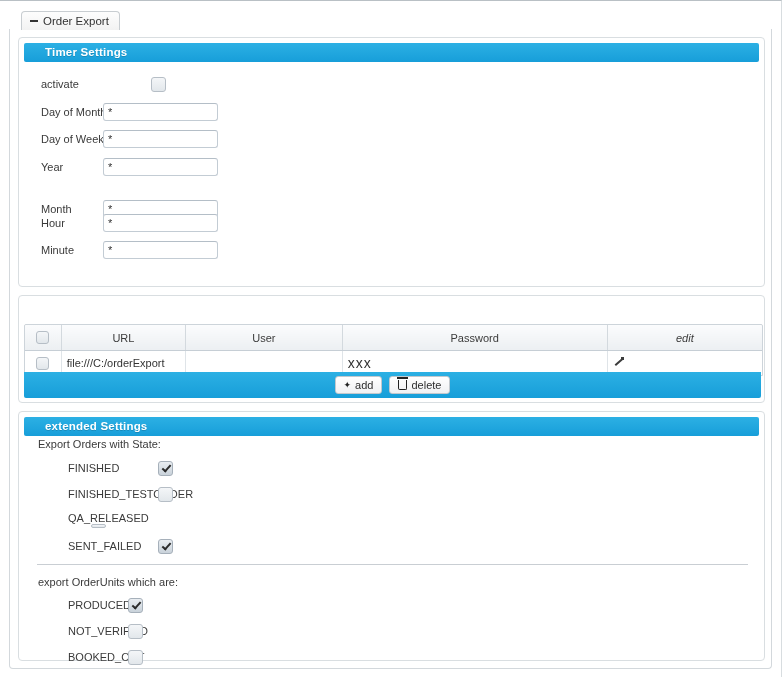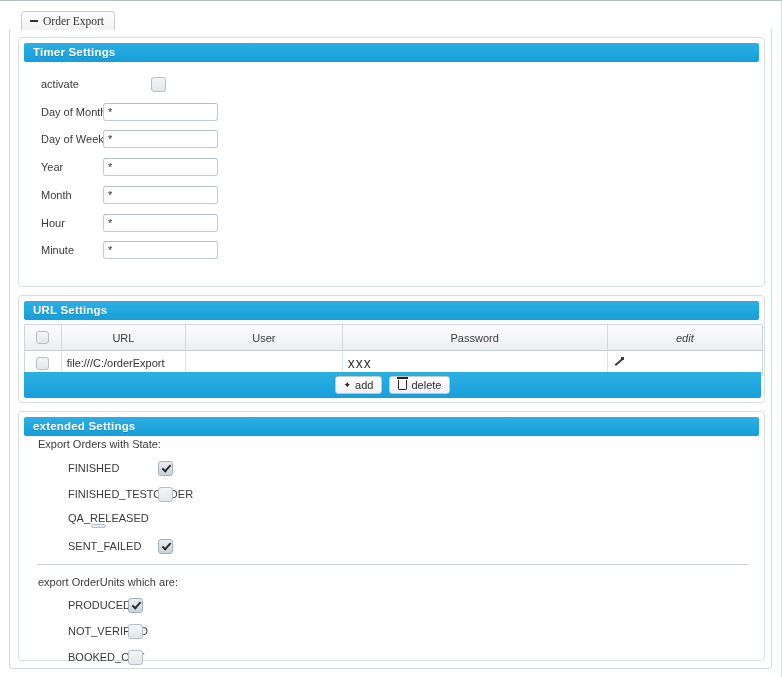--- a/index.html
+++ b/index.html
@@ -45,21 +45,20 @@
     align-items: center;
     gap: 5px;
     background: linear-gradient(to bottom, #fdfdfd 0%, #f2f2f2 100%);
     border: 1px solid #c8cdd1;
     border-bottom: none;
     border-radius: 4px 4px 0 0;
     font-size: 11.5px;
     color: #333;
     white-space: nowrap;
     z-index: 3;
-    font-family: Liberation Serif, serif;
   }
   .tab .minus-ico {
     display: inline-block;
     width: 8px;
     height: 2px;
     background: #333;
   }
   .tab-rule {
     position: absolute;
     left: 0; top: 18px;
@@ -87,21 +86,21 @@
     border-radius: 4px;
     background: #ffffff;
   }
   .panel-head {
     height: 19px;
     line-height: 19px;
     background: linear-gradient(to bottom, #2cb0e4 0%, #179ed9 100%);
     color: #ffffff;
     font-weight: bold;
     font-size: 11.5px;
-    padding-left: 9px;
+    padding-left: 21px;
     margin: 5px 5px 0 5px;
     border-radius: 2px;
     letter-spacing: .2px;
     text-shadow: 0 1px 0 rgba(0,0,0,.15);
   }
 
   
   #panel-timer { left: 8px; top: 8px; width: 747px; height: 250px; }
   .form-row {
     position: absolute;
@@ -326,39 +325,38 @@
       <div class="form-row" style="left:0; top:91px;">
         <span class="form-label">Day of Week</span>
         <input class="txtinput" type="text" value="*" style="">
       </div>
 
       <div class="form-row" style="left:0; top:119px;">
         <span class="form-label">Year</span>
         <input class="txtinput" type="text" value="*" style="">
       </div>
 
-      <div class="form-row" style="left:0; top:147px;">
+      <div class="form-row" style="left:0; top:161px;">
         <span class="form-label">Month</span>
         <input class="txtinput" type="text" value="*" style="">
       </div>
 
       <div class="form-row" style="left:0; top:175px;">
         <span class="form-label">Hour</span>
         <input class="txtinput" type="text" value="*" style="">
       </div>
 
       <div class="form-row" style="left:0; top:202px;">
         <span class="form-label">Minute</span>
         <input class="txtinput" type="text" value="*" style="">
       </div>
 
     </div>
 
     <div class="panel" id="panel-url">
-      <div class="panel-head">URL Settings</div>
 
       <div class="tablewrap">
         <table class="grid">
           <thead>
             <tr>
               <th class="col-chk">
                 <span class="cbx" style="width:13px;height:13px;"></span>
               </th>
               <th class="col-url">URL</th>
               <th class="col-user">User</th>

